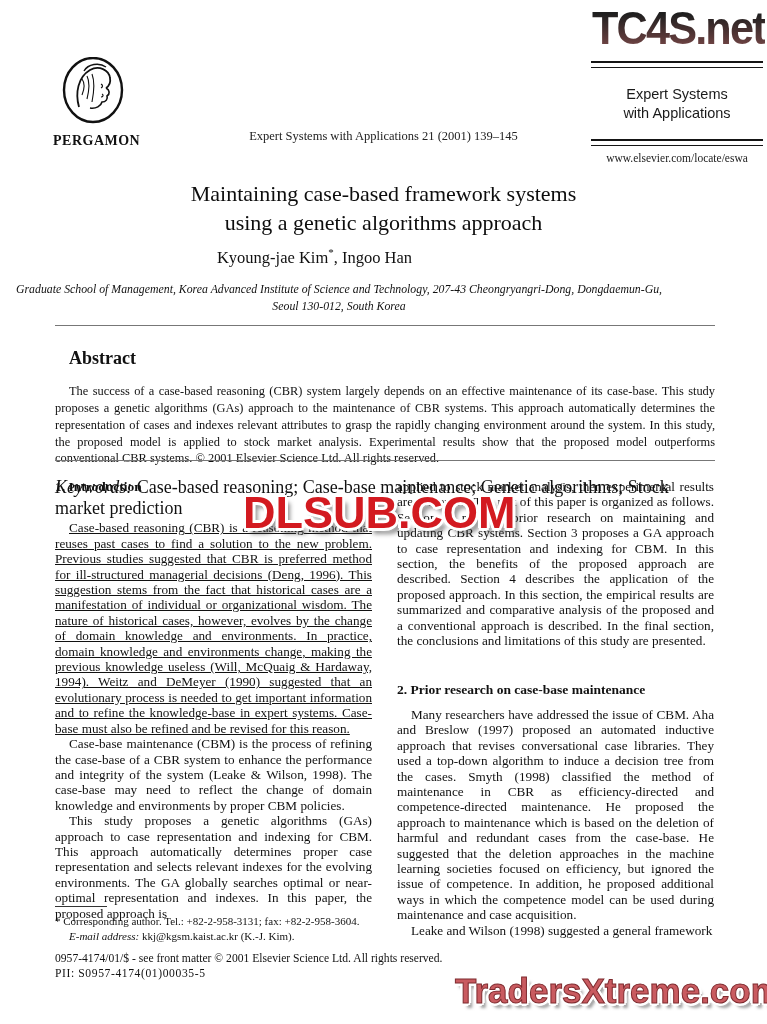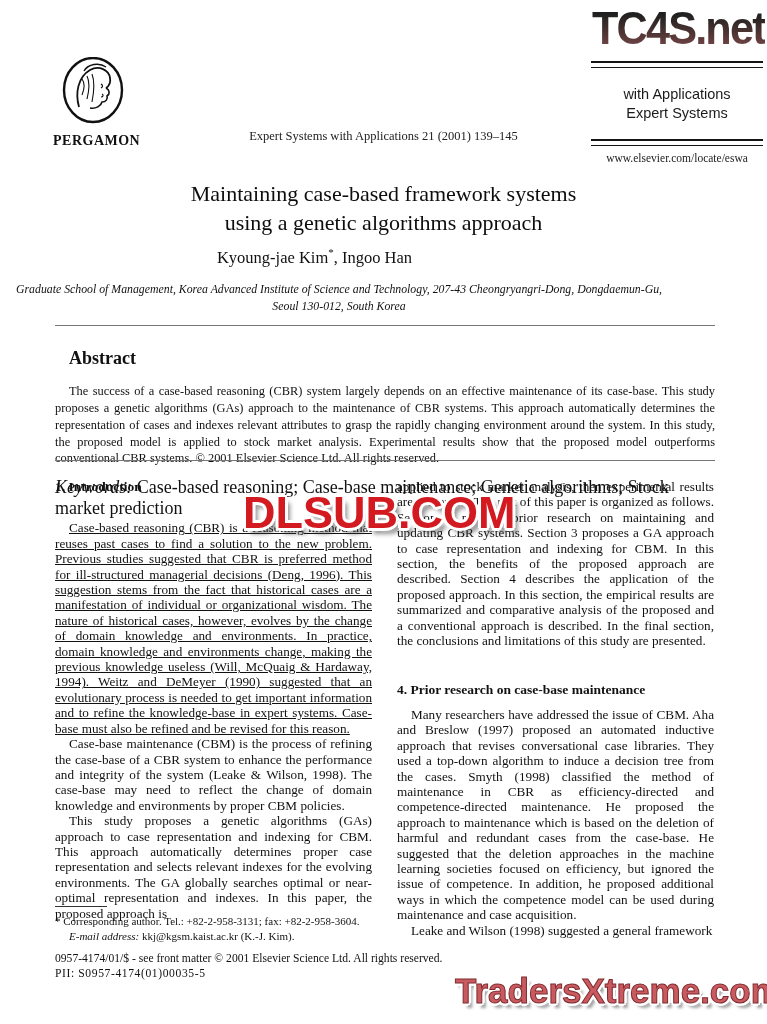--- a/index.html
+++ b/index.html
@@ -120,22 +120,22 @@
       </svg>
     </span>
     <div class="pergamon-name">PERGAMON</div>
   </div>
 
   <div class="journal-ref">Expert Systems with Applications 21 (2001) 139–145</div>
 
   <div class="journal-block">
     <div class="dbl-rule"></div>
     <div class="journal-name">
+      <div>Expert Systems</div>
       <div>with Applications</div>
-      <div>Expert Systems</div>
     </div>
     <div class="dbl-rule"></div>
     <div class="journal-url">www.elsevier.com/locate/eswa</div>
   </div>
 
   <div class="title">
     <div>Maintaining case-based framework systems</div>
     <div>using a genetic algorithms approach</div>
   </div>
 
@@ -158,21 +158,21 @@
 
   <div class="col col-left">
     <h3>1. Introduction</h3>
     <p class="first">Case-based reasoning (CBR) is a reasoning method that reuses past cases to find a solution to the new problem. Previous studies suggested that CBR is preferred method for ill-structured managerial decisions (Deng, 1996). This suggestion stems from the fact that historical cases are a manifestation of individual or organizational wisdom. The nature of historical cases, however, evolves by the change of domain knowledge and environments. In practice, domain knowledge and environments change, making the previous knowledge useless (Will, McQuaig &amp; Hardaway, 1994). Weitz and DeMeyer (1990) suggested that an evolutionary process is needed to get important information and to refine the knowledge-base in expert systems. Case-base must also be refined and be revised for this reason.</p>
     <p>Case-base maintenance (CBM) is the process of refining the case-base of a CBR system to enhance the performance and integrity of the system (Leake &amp; Wilson, 1998). The case-base may need to reflect the change of domain knowledge and environments by proper CBM policies.</p>
     <p>This study proposes a genetic algorithms (GAs) approach to case representation and indexing for CBM. This approach automatically determines proper case representation and selects relevant indexes for the evolving environments. The GA globally searches optimal or near-optimal representation and indexes. In this paper, the proposed approach is</p>
   </div>
 
   <div class="col col-right">
     <p class="noindent">applied to stock market analysis, then experimental results are presented. The rest of this paper is organized as follows. Section 2 reviews prior research on maintaining and updating CBR systems. Section 3 proposes a GA approach to case representation and indexing for CBM. In this section, the benefits of the proposed approach are described. Section 4 describes the application of the proposed approach. In this section, the empirical results are summarized and comparative analysis of the proposed and a conventional approach is described. In the final section, the conclusions and limitations of this study are presented.</p>
-    <h3 class="sect-gap">4. Prior research on case-base maintenance</h3>
+    <h3 class="sect-gap">2. Prior research on case-base maintenance</h3>
     <p class="after-head">Many researchers have addressed the issue of CBM. Aha and Breslow (1997) proposed an automated inductive approach that revises conversational case libraries. They used a top-down algorithm to induce a decision tree from the cases. Smyth (1998) classified the method of maintenance in CBR as efficiency-directed and competence-directed maintenance. He proposed the approach to maintenance which is based on the deletion of harmful and redundant cases from the case-base. He suggested that the deletion approaches in the machine learning societies focused on efficiency, but ignored the issue of competence. In addition, he proposed additional ways in which the competence model can be used during maintenance and case acquisition.</p>
     <p>Leake and Wilson (1998) suggested a general framework</p>
   </div>
 
   <div class="footnote">
     <div class="footnote-sep"></div>
     <div>* Corresponding author. Tel.: +82-2-958-3131; fax: +82-2-958-3604.</div>
     <div class="fn-line2"><span class="em-label">E-mail address:</span><span> kkj@kgsm.kaist.ac.kr (K.-J. Kim).</span></div>
   </div>
 

